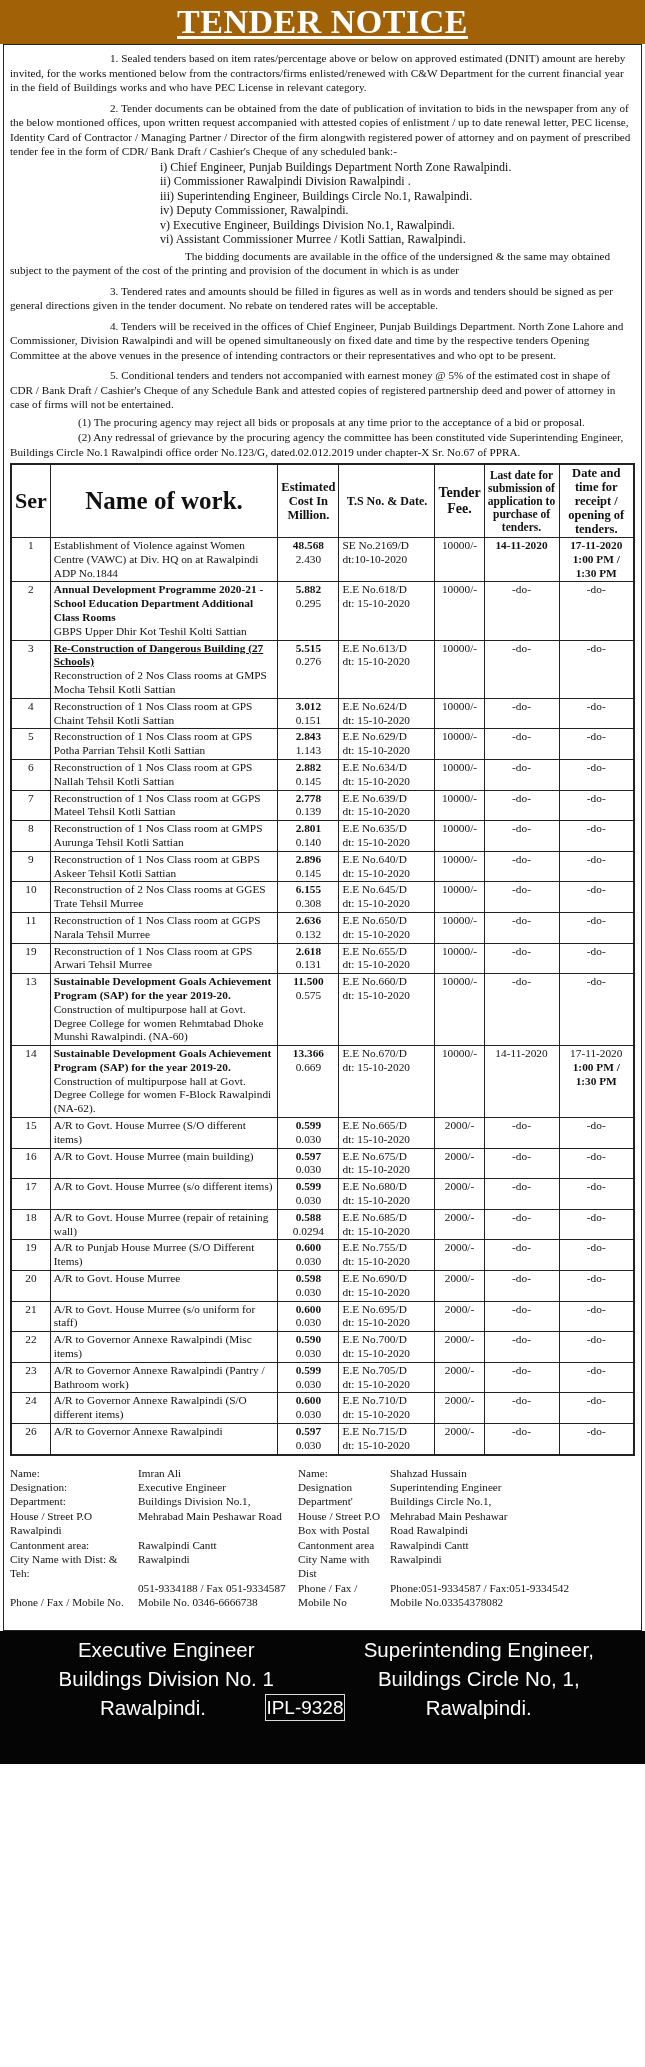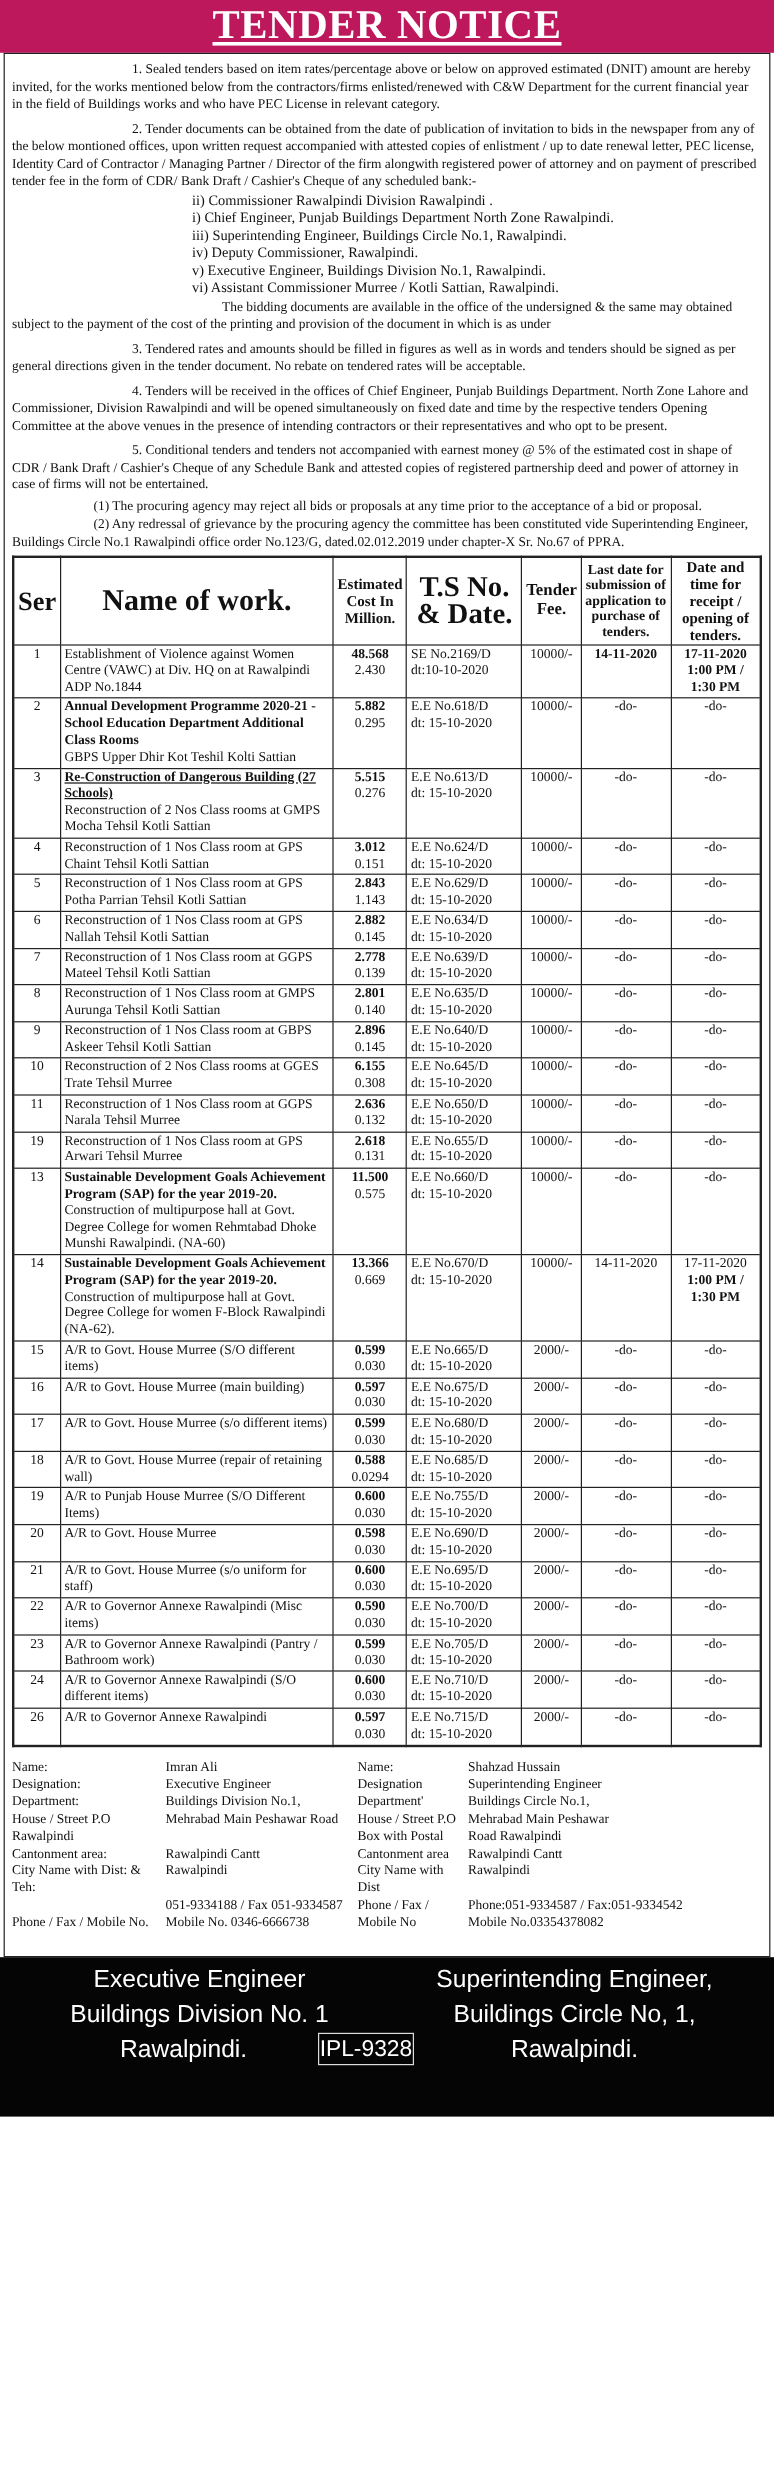--- a/index.html
+++ b/index.html
@@ -1,20 +1,20 @@
 <!DOCTYPE html>
 <html><head>
   <meta charset="utf-8">
   <style>
     * { box-sizing: border-box; margin: 0; padding: 0; }
     html, body { width: 645px; background: #fff; }
     body { font-family: "Liberation Serif", serif; color: #111; }
 
     .banner-top {
-      background: #be185d; height: 44px; display: flex; align-items: center; justify-content: center;
+      background: #a16207; height: 44px; display: flex; align-items: center; justify-content: center;
     }
     .banner-top h1 {
       color: #fff; font-family: "Liberation Serif", serif; font-weight: bold; font-size: 34px;
       text-decoration: underline; text-underline-offset: 3px; letter-spacing: 0.5px;
     }
 
     .frame {
       border: 1.5px solid #222; margin: 0 3px; padding: 6px 6px 4px 6px;
       font-size: 11.2px; line-height: 14.5px;
     }
@@ -32,21 +32,21 @@
     }
     table.works th, table.works td {
       border: 1px solid #222; vertical-align: top; padding: 1px 3px;
     }
     table.works th {
       font-weight: bold; text-align: center; vertical-align: middle;
     }
     th.c-ser { font-size: 22px; font-family: "Liberation Serif", serif; font-weight: normal; width: 22px; padding: 0; }
     th.c-name { font-size: 25px; }
     th.c-cost { font-size: 12.5px; line-height: 14px; }
-    th.c-ts { font-size: 24px; line-height: 22px; }
+    th.c-ts { font-size: 12px; line-height: 22px; }
     th.c-fee { font-size: 14px; line-height: 16px; }
     th.c-last, th.c-open { font-size: 11.5px; line-height: 13px; }
     th.c-open { font-size: 12.5px; line-height: 14px; }
 
     td.ser { text-align: center; width: 22px; }
     td.cost { text-align: center; width: 56px; }
     td.cost .c1 { font-weight: bold; display: block; }
     td.cost .c2 { display: block; }
     td.ts { width: 96px; }
     td.fee { text-align: center; width: 46px; }
@@ -80,22 +80,22 @@
 
   <div class="banner-top">
     <h1>TENDER NOTICE</h1>
   </div>
 
   <div class="frame">
     <p class="para"><span class="ind"></span><span>1. Sealed tenders based on item rates/percentage above or below on approved estimated (DNIT) amount are hereby invited, for the works mentioned below from the contractors/firms enlisted/renewed with C&amp;W Department for the current financial year in the field of Buildings works and who have PEC License in relevant category.</span></p>
     <p class="para" style="margin-bottom:1px"><span class="ind"></span><span>2. Tender documents can be obtained from the date of publication of invitation to bids in the newspaper from any of the below montioned offices, upon written request accompanied with attested copies of enlistment / up to date renewal letter, PEC license, Identity Card of Contractor / Managing Partner / Director of the firm alongwith registered power of attorney and on payment of prescribed tender fee in the form of CDR/ Bank Draft / Cashier's Cheque of any scheduled bank:-</span></p>
 
     <div class="offices">
+      <div>i) Chief Engineer, Punjab Buildings Department North Zone Rawalpindi.</div>
       <div>ii) Commissioner Rawalpindi  Division Rawalpindi .</div>
-      <div>i) Chief Engineer, Punjab Buildings Department North Zone Rawalpindi.</div>
       <div>iii) Superintending Engineer, Buildings Circle No.1, Rawalpindi.</div>
       <div>iv) Deputy Commissioner, Rawalpindi.</div>
       <div>v) Executive Engineer, Buildings Division No.1, Rawalpindi.</div>
       <div>vi) Assistant Commissioner Murree / Kotli Sattian, Rawalpindi.</div>
     </div>
 
     <p class="para"><span class="small-ind" style="width:175px"></span><span>The bidding documents are available in the office of the undersigned &amp; the same may obtained subject to the payment of the cost of the printing and provision of the document in which is as under</span></p>
     <p class="para"><span class="ind"></span><span>3. Tendered rates and amounts should be filled in figures as well as in words and tenders should be signed as per general directions given in the tender document. No rebate on tendered rates will be acceptable.</span></p>
     <p class="para"><span class="ind"></span><span>4. Tenders will be received in the offices of Chief Engineer, Punjab Buildings Department. North Zone Lahore and Commissioner, Division Rawalpindi  and will be opened simultaneously on fixed date and time by the respective tenders Opening Committee at the above venues in the presence of intending contractors or their representatives and who opt to be present.</span></p>
     <p class="para" style="margin-bottom:3px"><span class="ind"></span><span>5. Conditional tenders and tenders not accompanied with earnest money @ 5% of the estimated cost in shape of CDR / Bank Draft / Cashier's Cheque of any Schedule Bank and attested copies of registered partnership deed and power of attorney in case of firms will not be entertained.</span></p>

